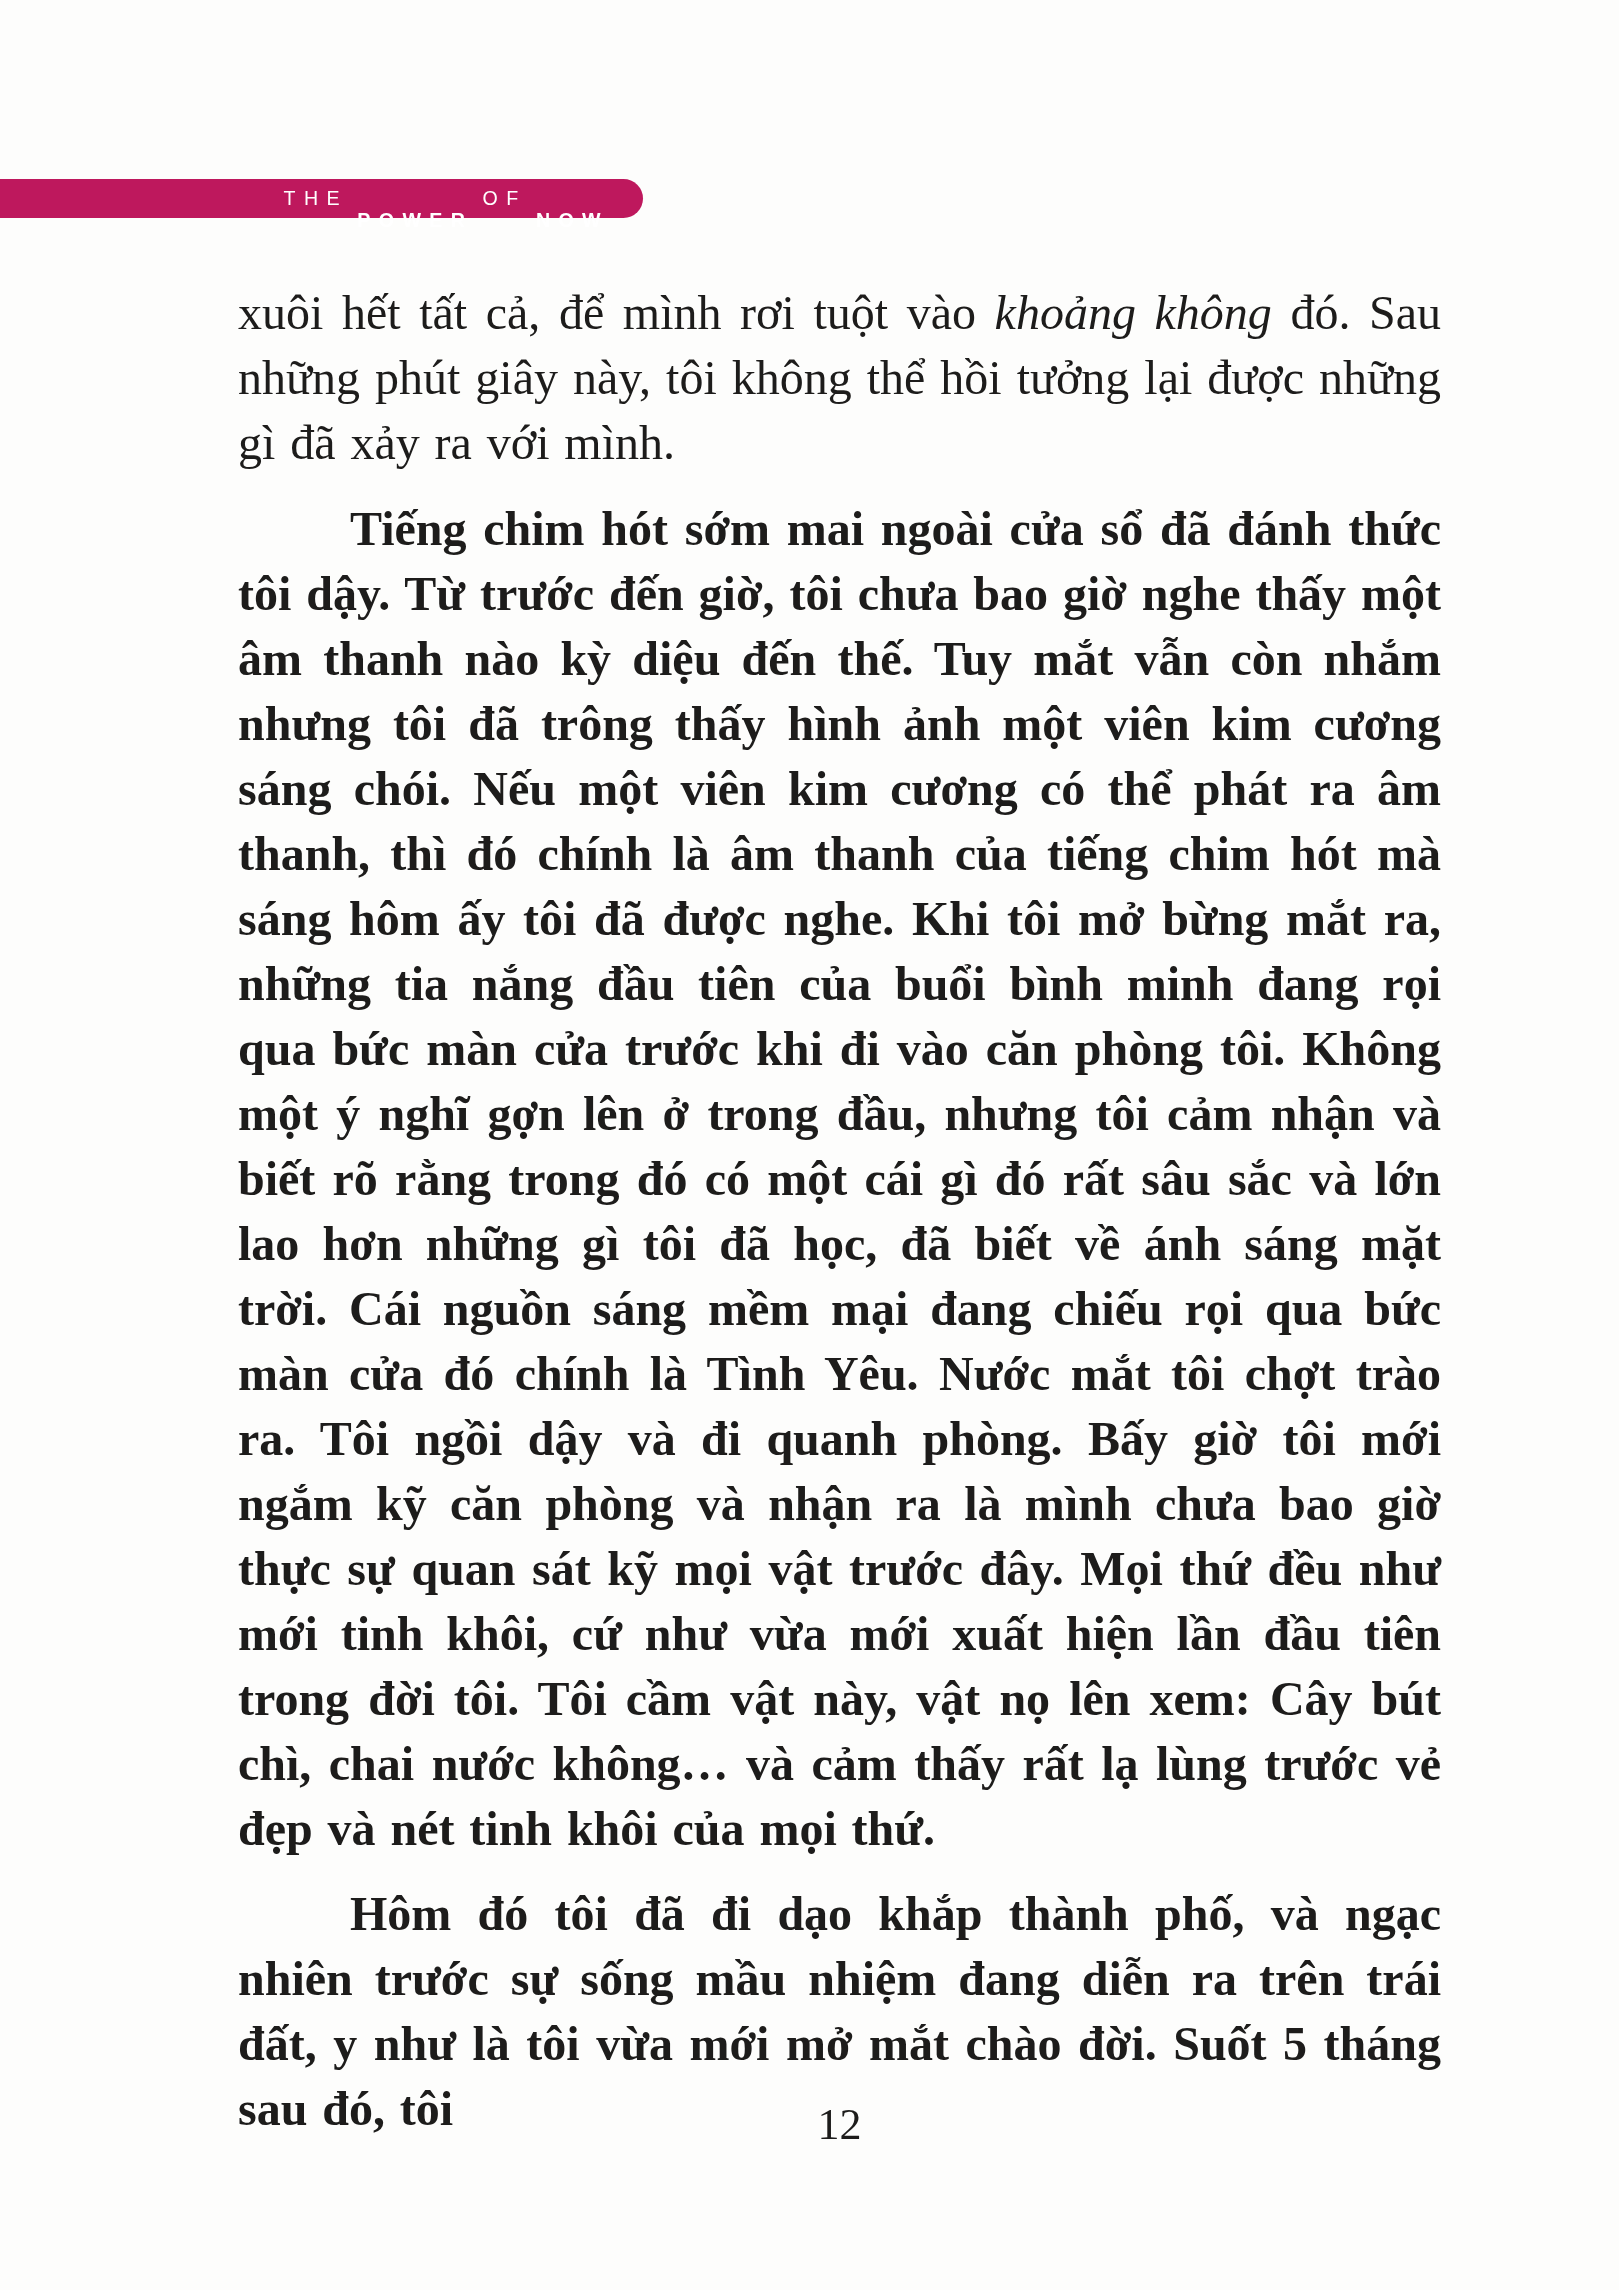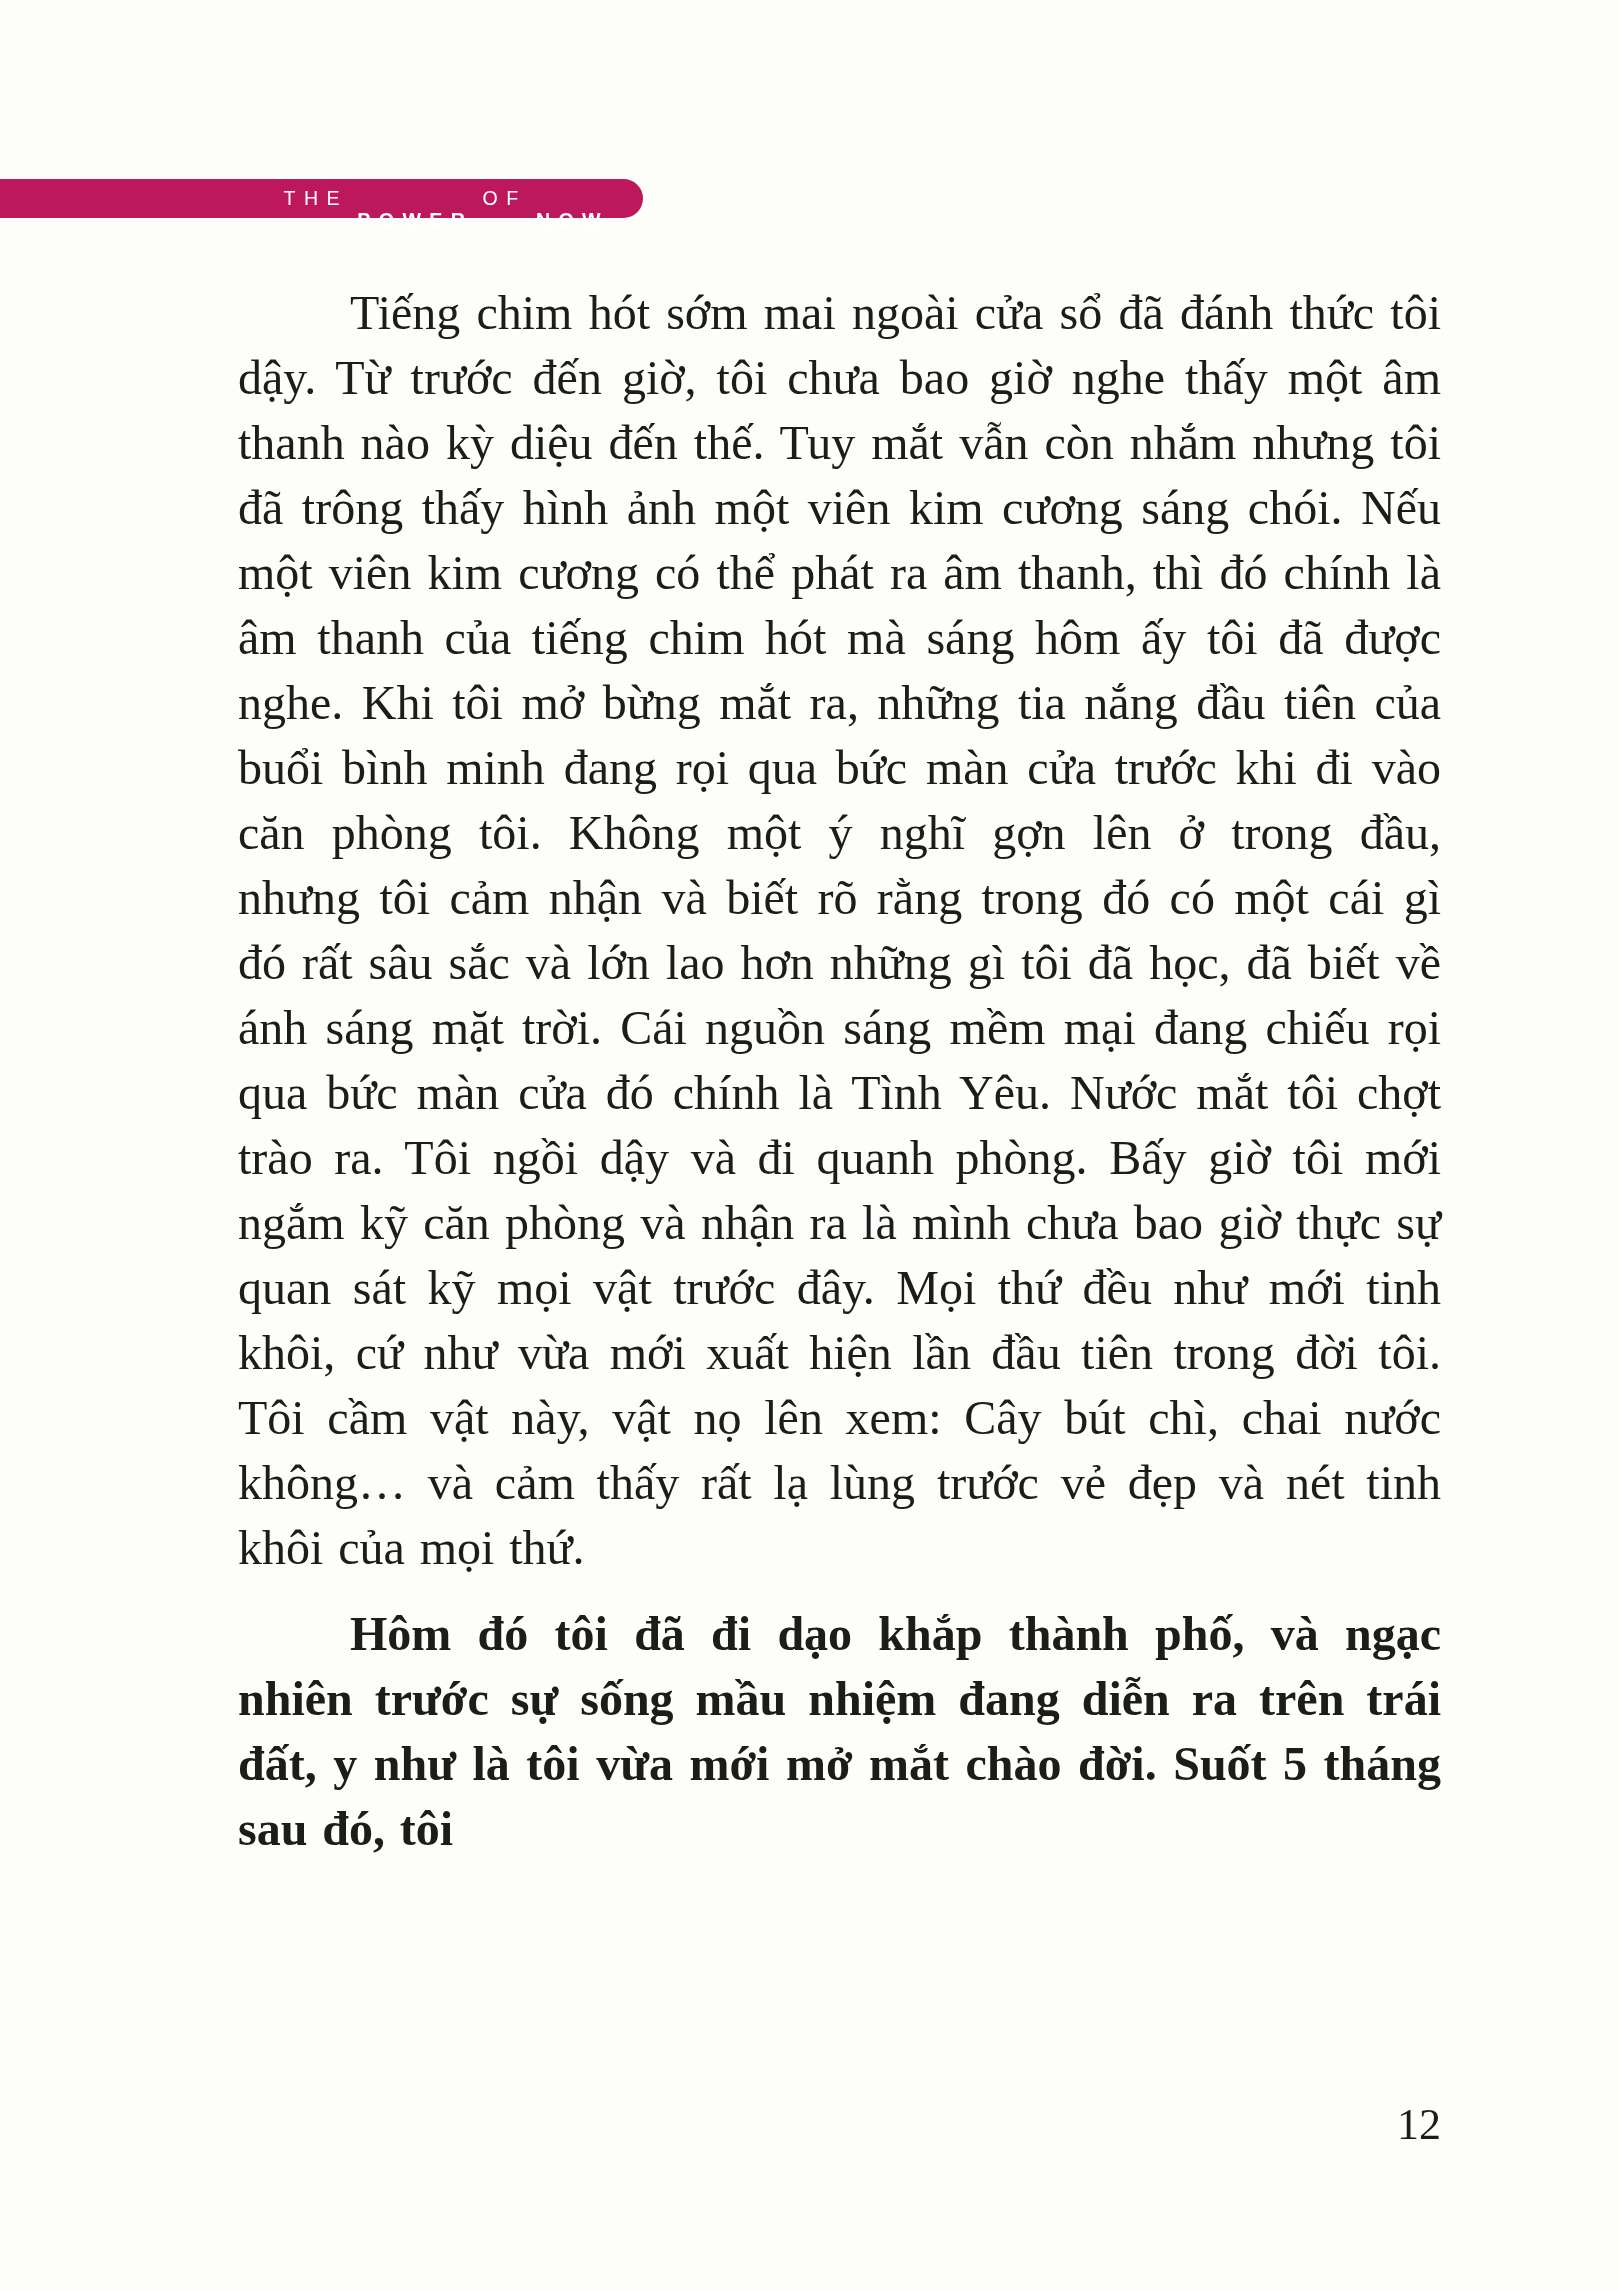--- a/index.html
+++ b/index.html
@@ -53,39 +53,40 @@
   }
   .para { margin: 0; }
   .para + .para { margin-top: 20.5px; font-weight: bold; }
   .para.indent { text-indent: 112px; }
   .para em { font-style: italic; }
   .page-number {
     position: absolute;
     left: 238px;
     top: 2099px;
     width: 1203px;
-    text-align: right;
+    text-align: center;
     font-size: 44px;
     line-height: 1.2;
     color: #1d1c1b;
   }
 </style>
 </head>
 <body>
 
 <div class="page">
 
   <div class="header-bar" style="background-color: #be185d;">
     <span class="hw thin">THE</span>
     <span class="hw bold">POWER</span>
     <span class="hw thin">OF</span>
     <span class="hw bold">NOW</span>
   </div>
 
   <div class="text-block" style="color: rgb(29, 28, 27);">
+    <p class="para first"><span>xuôi hết tất cả, để mình rơi tuột vào </span><em>khoảng không</em><span> đó. Sau những phút giây này, tôi không thể hồi tưởng lại được những gì đã xảy ra với mình.</span></p>
     <p class="para indent">Tiếng chim hót sớm mai ngoài cửa sổ đã đánh thức tôi dậy. Từ trước đến giờ, tôi chưa bao giờ nghe thấy một âm thanh nào kỳ diệu đến thế. Tuy mắt vẫn còn nhắm nhưng tôi đã trông thấy hình ảnh một viên kim cương sáng chói. Nếu một viên kim cương có thể phát ra âm thanh, thì đó chính là âm thanh của tiếng chim hót mà sáng hôm ấy tôi đã được nghe. Khi tôi mở bừng mắt ra, những tia nắng đầu tiên của buổi bình minh đang rọi qua bức màn cửa trước khi đi vào căn phòng tôi. Không một ý nghĩ gợn lên ở trong đầu, nhưng tôi cảm nhận và biết rõ rằng trong đó có một cái gì đó rất sâu sắc và lớn lao hơn những gì tôi đã học, đã biết về ánh sáng mặt trời. Cái nguồn sáng mềm mại đang chiếu rọi qua bức màn cửa đó chính là Tình Yêu. Nước mắt tôi chợt trào ra. Tôi ngồi dậy và đi quanh phòng. Bấy giờ tôi mới ngắm kỹ căn phòng và nhận ra là mình chưa bao giờ thực sự quan sát kỹ mọi vật trước đây. Mọi thứ đều như mới tinh khôi, cứ như vừa mới xuất hiện lần đầu tiên trong đời tôi. Tôi cầm vật này, vật nọ lên xem: Cây bút chì, chai nước không… và cảm thấy rất lạ lùng trước vẻ đẹp và nét tinh khôi của mọi thứ.</p>
     <p class="para indent">Hôm đó tôi đã đi dạo khắp thành phố, và ngạc nhiên trước sự sống mầu nhiệm đang diễn ra trên trái đất, y như là tôi vừa mới mở mắt chào đời. Suốt 5 tháng sau đó, tôi</p>
   </div>
 
   <div class="page-number">12</div>
 
 </div>
 
 
 </body></html>

